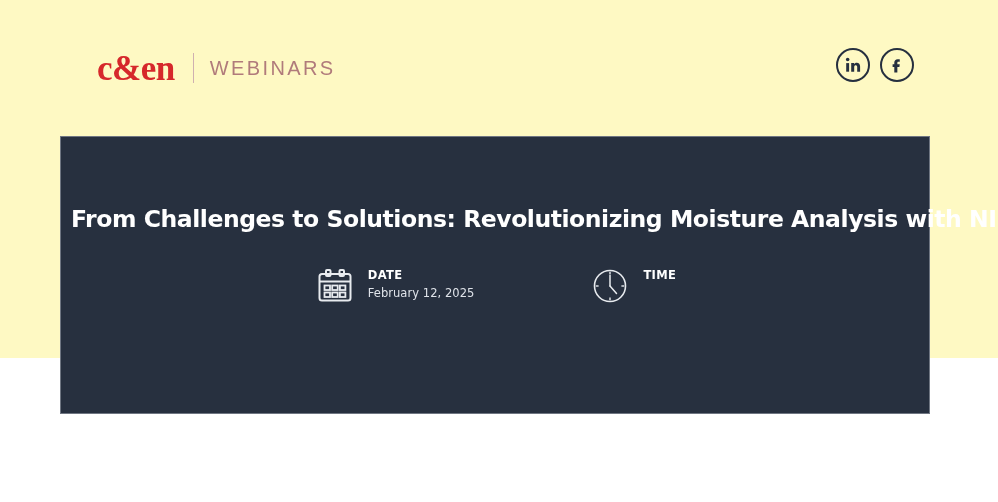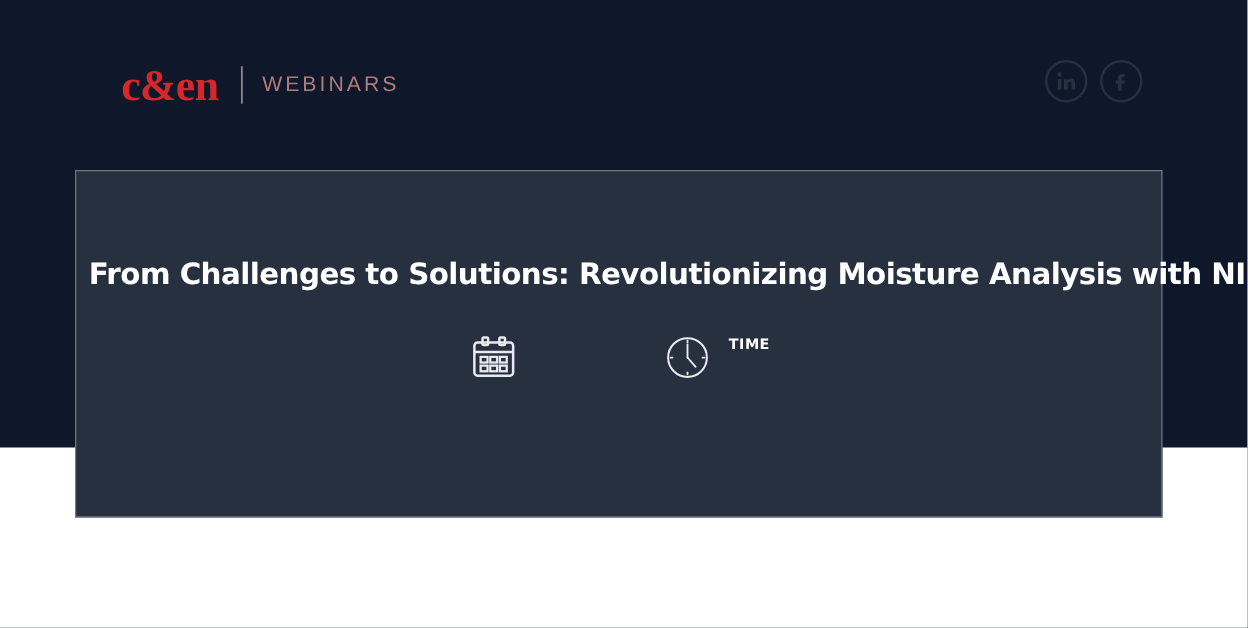--- a/index.html
+++ b/index.html
@@ -9,21 +9,21 @@
     height: 502px;
     background: #ffffff;
     font-family: "Liberation Sans", sans-serif;
     overflow: hidden;
   }
 
   .page {
     position: relative;
     width: 998px;
     height: 358px;
-    background: #0f172a;
+    background: #fef9c3;
   }
 
   
   .header {
     position: absolute;
     left: 0;
     top: 0;
     width: 998px;
     height: 128px;
   }
@@ -48,21 +48,21 @@
 
   .brand-divider {
     width: 1px;
     height: 30px;
     background: #cfb0b0;
     margin: 0 16px 0 18px;
   }
 
   .brand-sub {
     font-family: "Liberation Sans", sans-serif;
-    font-size: 17px;
+    font-size: 20px;
     font-weight: 400;
     letter-spacing: 2.4px;
     color: #b07b7b;
   }
 
   .social {
     position: absolute;
     right: 84px;
     top: 48px;
     display: flex;
@@ -204,20 +204,24 @@
             <rect x="10" y="3" width="4.5" height="6" rx="1" fill="none" stroke="currentColor" stroke-width="2"></rect>
             <rect x="23.5" y="3" width="4.5" height="6" rx="1" fill="none" stroke="currentColor" stroke-width="2"></rect>
             <rect x="8.5" y="18.5" width="5.5" height="4.5" fill="none" stroke="currentColor" stroke-width="1.8"></rect>
             <rect x="16.2" y="18.5" width="5.5" height="4.5" fill="none" stroke="currentColor" stroke-width="1.8"></rect>
             <rect x="23.9" y="18.5" width="5.5" height="4.5" fill="none" stroke="currentColor" stroke-width="1.8"></rect>
             <rect x="8.5" y="25.5" width="5.5" height="4.5" fill="none" stroke="currentColor" stroke-width="1.8"></rect>
             <rect x="16.2" y="25.5" width="5.5" height="4.5" fill="none" stroke="currentColor" stroke-width="1.8"></rect>
             <rect x="23.9" y="25.5" width="5.5" height="4.5" fill="none" stroke="currentColor" stroke-width="1.8"></rect>
           </svg>
         </span>
+        <span class="meta-text">
+          <span class="meta-label" style="display: block;">DATE</span>
+          <span class="meta-value" style="display: block;">February 12, 2025</span>
+        </span>
       </div>
 
       <div class="meta-item">
         <span class="meta-icon">
           <svg width="38" height="38" viewBox="0 0 38 38" aria-hidden="true">
             <circle cx="19" cy="19" r="15.5" fill="none" stroke="currentColor" stroke-width="1.6"></circle>
             <line x1="19" y1="4.8" x2="19" y2="7.6" stroke="currentColor" stroke-width="1.4"></line>
             <line x1="19" y1="30.4" x2="19" y2="33.2" stroke="currentColor" stroke-width="1.4"></line>
             <line x1="4.8" y1="19" x2="7.6" y2="19" stroke="currentColor" stroke-width="1.4"></line>
             <line x1="30.4" y1="19" x2="33.2" y2="19" stroke="currentColor" stroke-width="1.4"></line>

